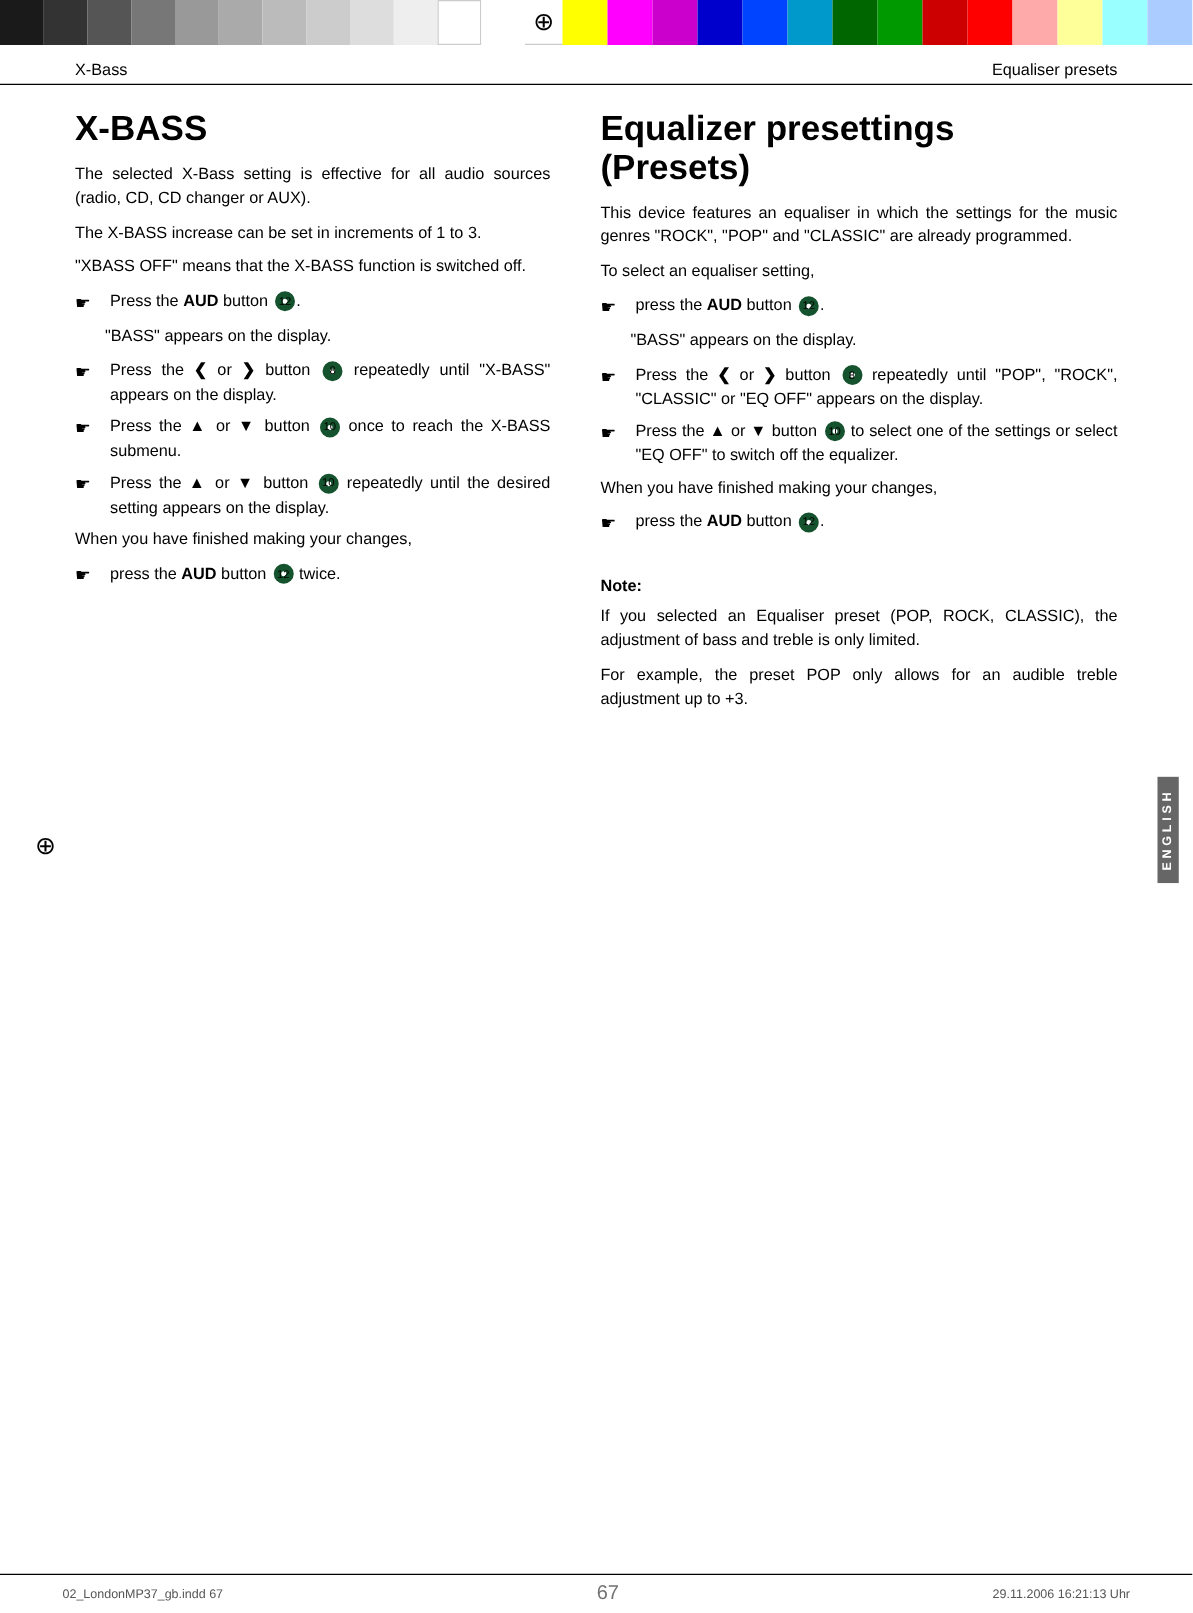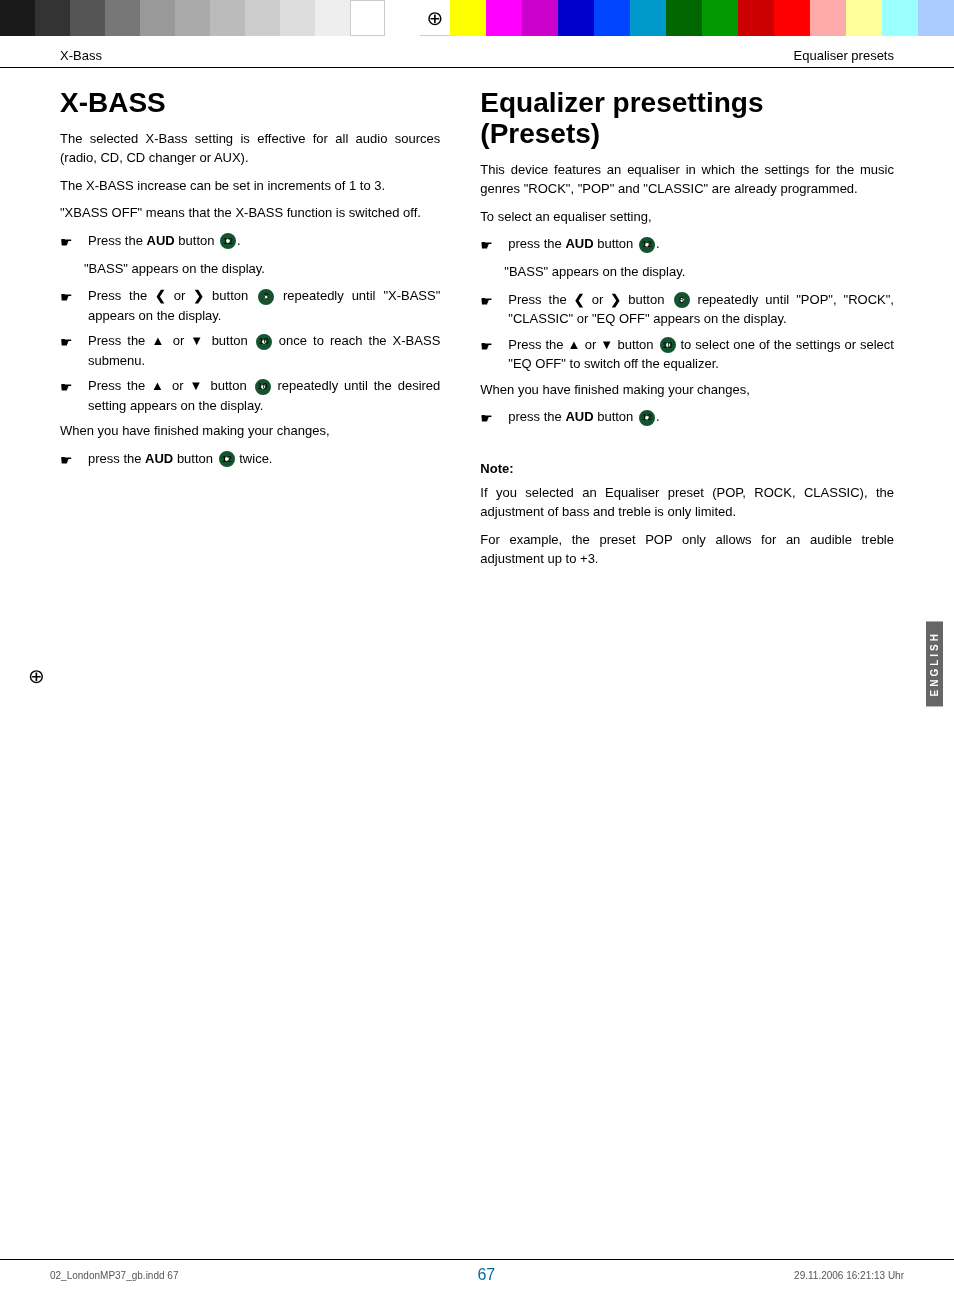--- a/index.html
+++ b/index.html
@@ -342,17 +342,17 @@
     </div>
 
     <div class="side-label-container">
       <span class="side-label-text">ENGLISH</span>
     </div>
 
   </div>
 
   <div class="footer-row">
     <span>02_LondonMP37_gb.indd   67</span>
-    <span style="font-size:16px;font-weight:normal;color:#0369a1;">67</span>
+    <span style="font-size:16px;font-weight:normal;color:#737373;">67</span>
     <span>29.11.2006   16:21:13 Uhr</span>
   </div>
 
 </div>
 
 </body></html>

